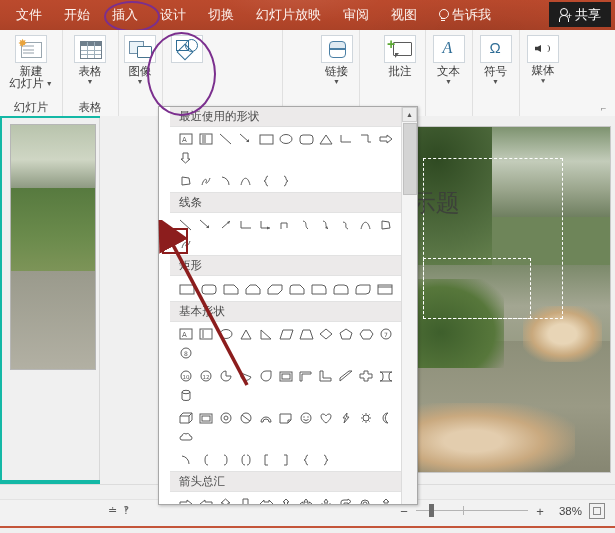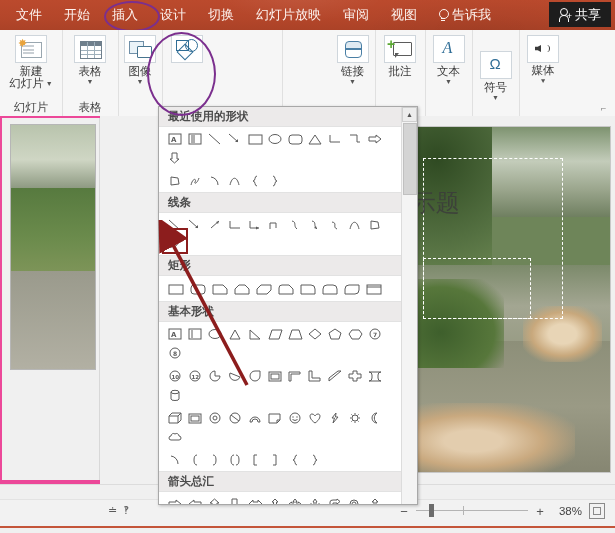--- a/index.html
+++ b/index.html
@@ -107,21 +107,21 @@
                 linear-gradient(#4f81bd,#4f81bd) 4px 0/3px 11px no-repeat,
                 linear-gradient(#9bbb59,#9bbb59) 8px 5px/3px 6px no-repeat;}
   .smallbtn{display:flex;align-items:center;gap:5px;font-size:12.5px;color:#3c3c3c;white-space:nowrap;}
   .smallico{width:17px;height:15px;position:relative;flex:none;}
 
   .ribbon-collapse{
     position:absolute;right:3px;bottom:2px;width:11px;height:11px;color:#777;font-size:9px;
   }
 
   
-  .workspace{position:absolute;left:0;top:116px;width:537px;height:368px;background:#ec4899;}
+  .workspace{position:absolute;left:0;top:116px;width:537px;height:368px;background:#14b8a6;}
   .thumbpane{
     position:absolute;left:2px;top:2px;width:97px;height:362px;background:#f0f0f0;
     border-right:1px solid #d8d8d8;
   }
   .thumb{
     position:absolute;left:8px;top:6px;width:84px;height:244px;
     background:linear-gradient(180deg,#8f9e88 0%,#6f8a62 18%,#5d7a4e 42%,#93927e 70%,#a8a79a 100%);
     border:1px solid #b6b6b6;overflow:hidden;
   }
   .thumb .ph1{position:absolute;left:0;top:0;width:100%;height:26%;
@@ -162,21 +162,21 @@
     position:absolute;left:5%;top:38%;width:54%;height:17%;
     border:1px dashed #ffffff;
   }
 
   
   .dropdown{
     position:absolute;left:158px;top:106px;width:258px;height:397px;
     background:#ffffff;border:1px solid #a8a8a8;box-shadow:1px 1px 3px rgba(0,0,0,.24);
     overflow:hidden;z-index:40;
   }
-  .dd-inner{position:absolute;left:0;top:0;width:242px;height:100%;font-weight:bold;}
+  .dd-inner{position:absolute;left:11px;top:0;width:242px;height:100%;}
   .sechead{
     background:#eceaea;color:#4b4b4b;font-size:11.5px;padding:2px 0 2px 9px;
     border-top:1px solid #e2e2e2;border-bottom:1px solid #e2e2e2;
   }
   .sechead.first{border-top:none;}
   .shrow{display:flex;flex-wrap:wrap;padding:2px 0 2px 6px;}
   .sh{
     width:20px;height:19px;display:flex;align-items:center;justify-content:center;
     font-size:13px;color:#5c5c5c;line-height:1;font-family:"DejaVu Sans",sans-serif;
   }
@@ -308,21 +308,21 @@
           <span class="sq"></span>
             <span class="ci"></span>
             <span class="di"></span>
         </div>
         <div class="blabel">形状</div>
         <div class="caret">▼</div>
       </div>
     </div>
 
 
-    <div class="grp" style="left:330px;width:45px;">
+    <div class="grp" style="left:314px;width:45px;">
       <div class="bigbtn">
         <div class="ico i-link"></div>
         <div class="blabel">链接</div>
         <div class="caret">▼</div>
       </div>
     </div>
 
     <div class="grp" style="left:375px;width:50px;">
       <div class="bigbtn">
         <div class="ico i-comment">
@@ -334,21 +334,21 @@
     </div>
 
     <div class="grp" style="left:425px;width:47px;">
       <div class="bigbtn">
         <div class="ico i-text"></div>
         <div class="blabel">文本</div>
         <div class="caret">▼</div>
       </div>
     </div>
 
-    <div class="grp" style="left:472px;width:47px;justify-content:center;">
+    <div class="grp" style="left:472px;width:47px;">
       <div class="bigbtn">
         <div class="ico i-symbol"></div>
         <div class="blabel">符号</div>
         <div class="caret">▼</div>
       </div>
     </div>
 
     <div class="grp" style="left:519px;width:48px;border-right:none;font-family:Liberation Mono, monospace;">
       <div class="bigbtn">
         <div class="ico i-media"></div>

